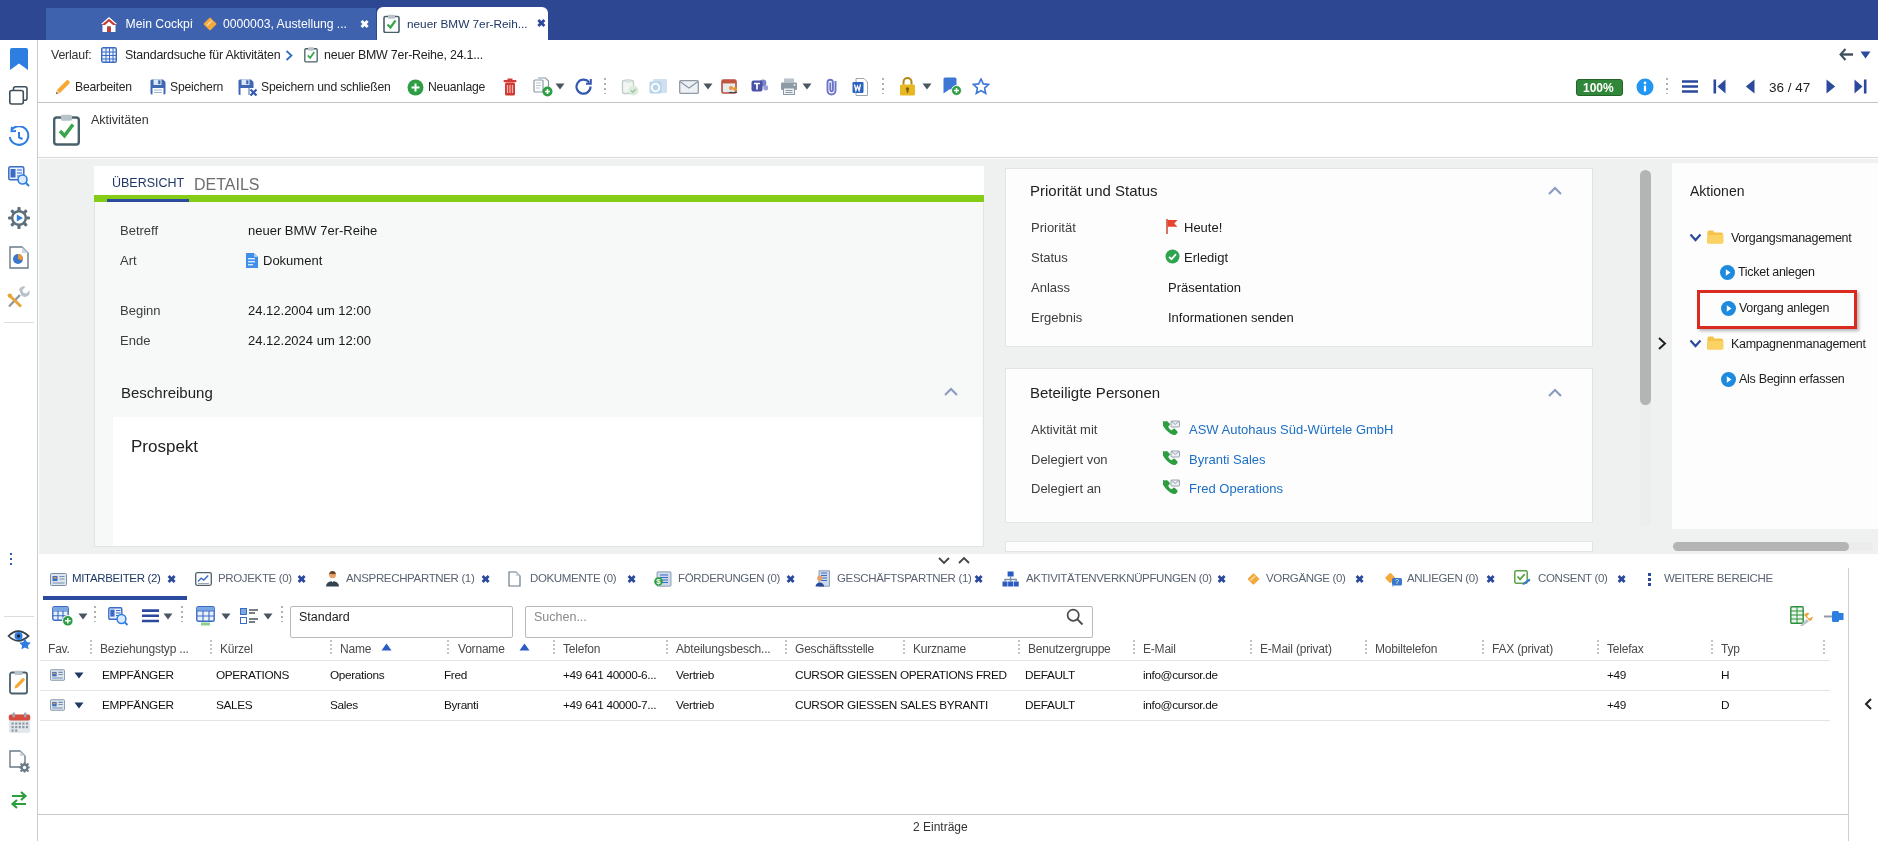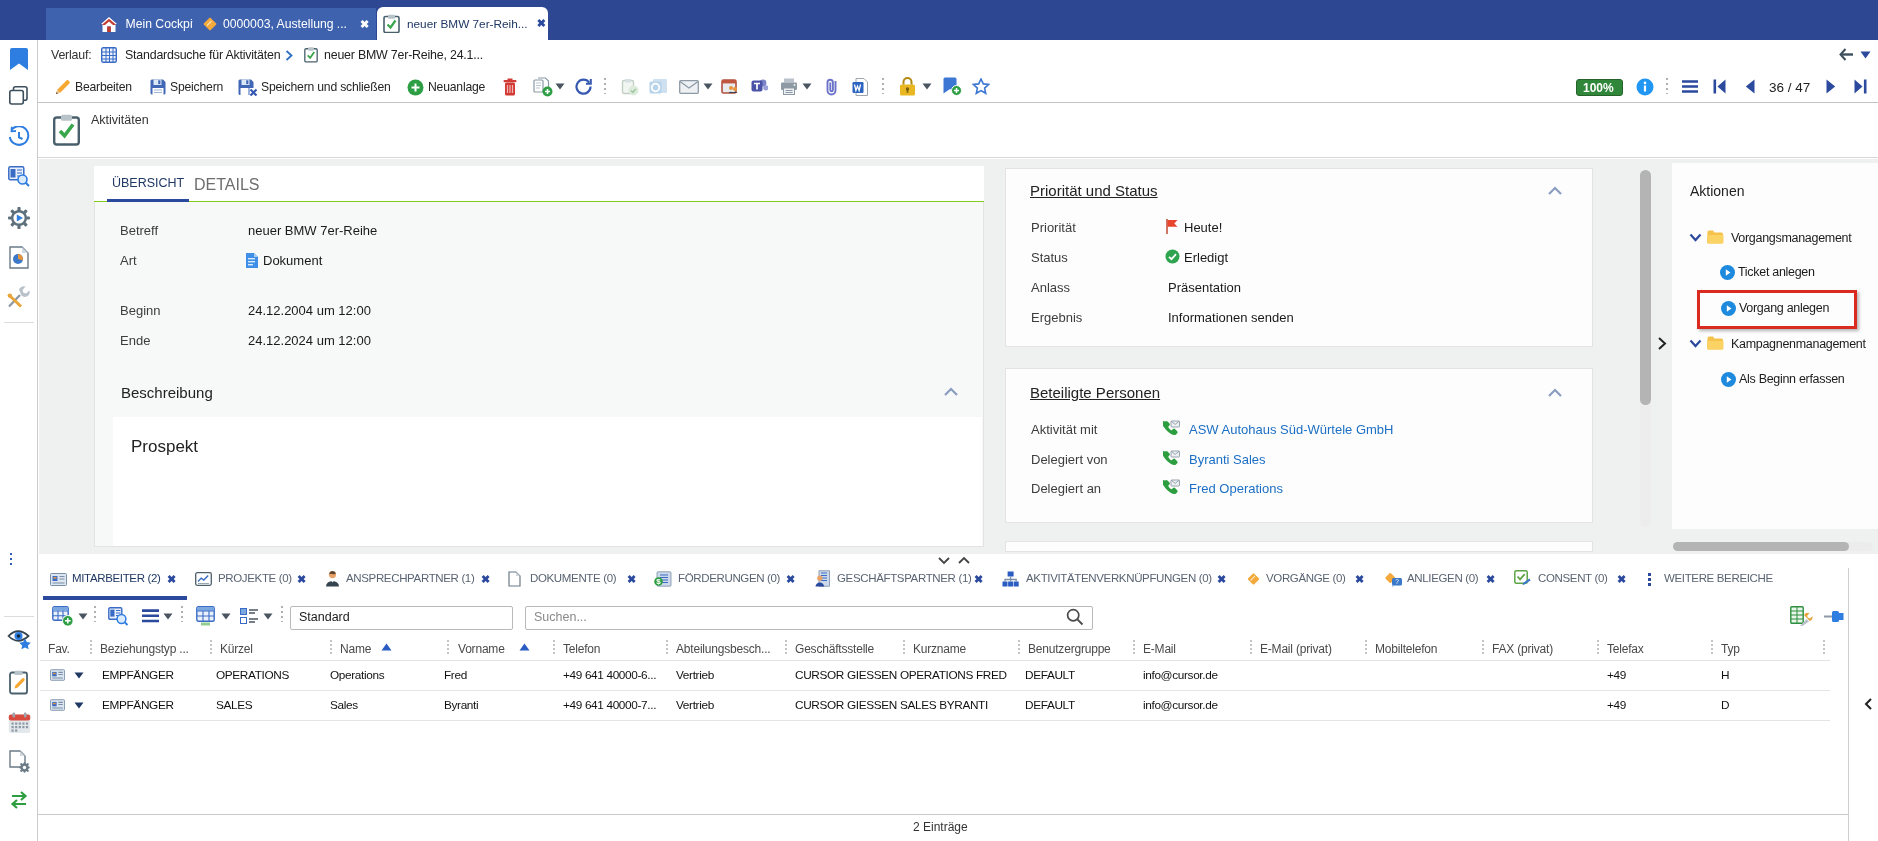--- a/index.html
+++ b/index.html
@@ -21,36 +21,36 @@
 #toolbar { position:absolute; left:38px; top:70px; width:1840px; height:33px; background:#fff; border-bottom:1px solid #c3c3c3; }
 #toolbar .lbl { position:absolute; top:10px; font-size:12.2px; letter-spacing:-0.2px; color:#262626; }
 .vdots { position:absolute; top:8px; width:2px; height:16px; background-image:repeating-linear-gradient(#b0b0b0 0 2px, transparent 2px 5px); }
 
 #header { position:absolute; left:38px; top:103px; width:1840px; height:55px; background:#fff; border-bottom:1px solid #d8d8d8; }
 
 #sidebar { position:absolute; left:0; top:40px; width:38px; height:801px; background:#fff; border-right:1px solid #cbcbcb; }
 
 #content { position:absolute; left:39px; top:159px; width:1839px; height:395px; background:#eff0f0; }
 #leftcard { position:absolute; left:94px; top:166px; width:890px; height:381px; background:#f7f8f8; border:1px solid #e3e3e3; }
-#lc-tabs { position:absolute; left:94px; top:166px; width:890px; height:36px; background:#fff; border-bottom:1px solid #84cc16; }
+#lc-tabs { position:absolute; left:94px; top:166px; width:890px; height:36px; background:#fff; border-bottom:7px solid #84cc16; }
 .fldlbl { position:absolute; font-size:13px; color:#3d3d3d; }
 .fldval { position:absolute; font-size:13px; color:#1a1a1a; }
 .card { position:absolute; background:#fdfdfd; border:1px solid #e3e3e3; }
-.cardtitle { position:absolute; font-size:15px; color:#222;text-decoration:underline; }
+.cardtitle { position:absolute; font-size:15px; color:#222; }
 .chev { position:absolute; }
 a.lnk { color:#1c6fc4; text-decoration:none; font-size:13px; position:absolute; }
 
 #aktionen { position:absolute; left:1672px; top:163px; width:206px; height:366px; background:#fdfdfd; }
 .treetxt { position:absolute; font-size:12.5px; letter-spacing:-0.3px; color:#1c1c1c; }
 
 #bottom { position:absolute; left:38px; top:554px; width:1840px; height:287px; background:#fff; }
 .btab { position:absolute; top:572px; font-size:11.5px; letter-spacing:-0.35px; color:#5a6472; white-space:nowrap; }
 .btab.active { color:#1f3864; }
 .bx { position:absolute; top:573px; color:#2b4a9e; font-weight:bold; font-size:11px; }
-.inputbox { position:absolute; top:606px; height:24px; background:#fff; border:1px solid #b9b9b9; border-radius:2px; font-size:12.5px; color:#1a1a1a; padding:3px 8px; }
+.inputbox { position:absolute; top:606px; height:32px; background:#fff; border:1px solid #b9b9b9; border-radius:2px; font-size:12.5px; color:#1a1a1a; padding:3px 8px; }
 .hcell { position:absolute; top:642px; font-size:12px; letter-spacing:-0.2px; color:#4a4a4a; white-space:nowrap; }
 .rcell { position:absolute; font-size:11.8px; letter-spacing:-0.35px; color:#111; white-space:nowrap; }
 .hsep { position:absolute; top:640px; width:2px; height:14px; background-image:repeating-linear-gradient(#c4c4c4 0 2px, transparent 2px 4px); }
 .rowline { position:absolute; left:40px; width:1790px; height:1px; background:#e4e4e4; }
 </style>
 </head>
 <body>
 <div id="app">
 
   <div id="topbar"></div>

